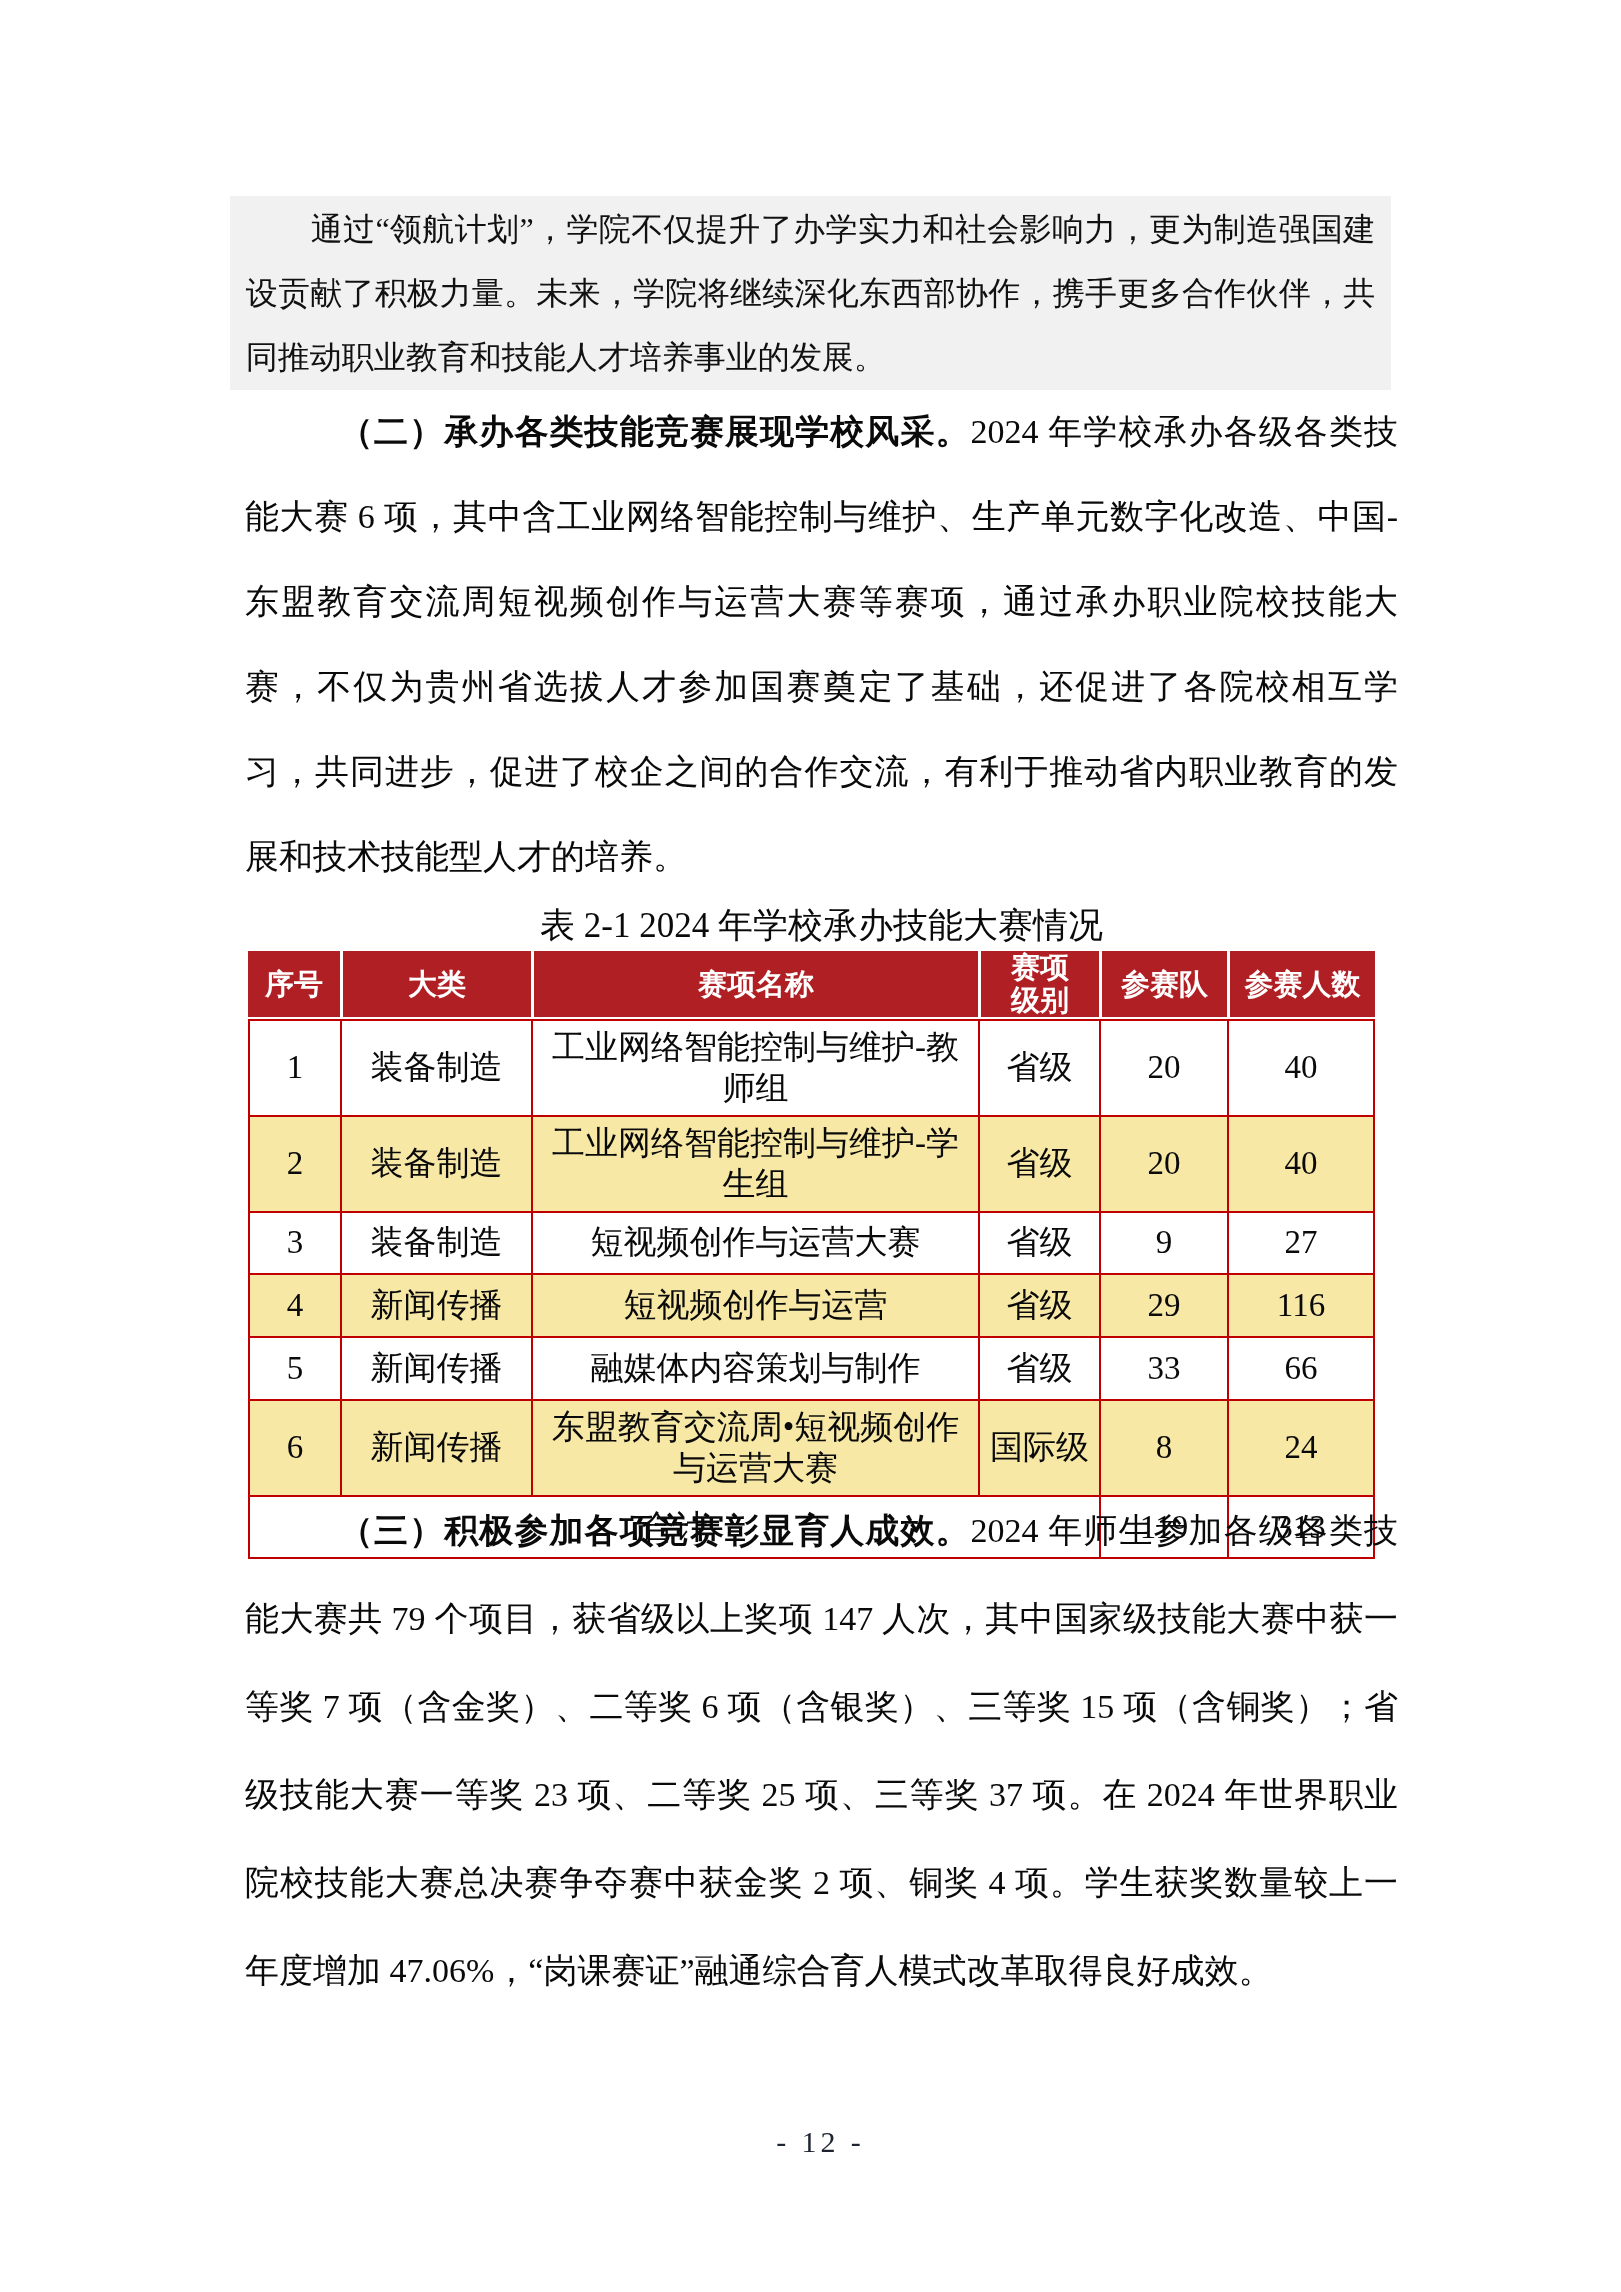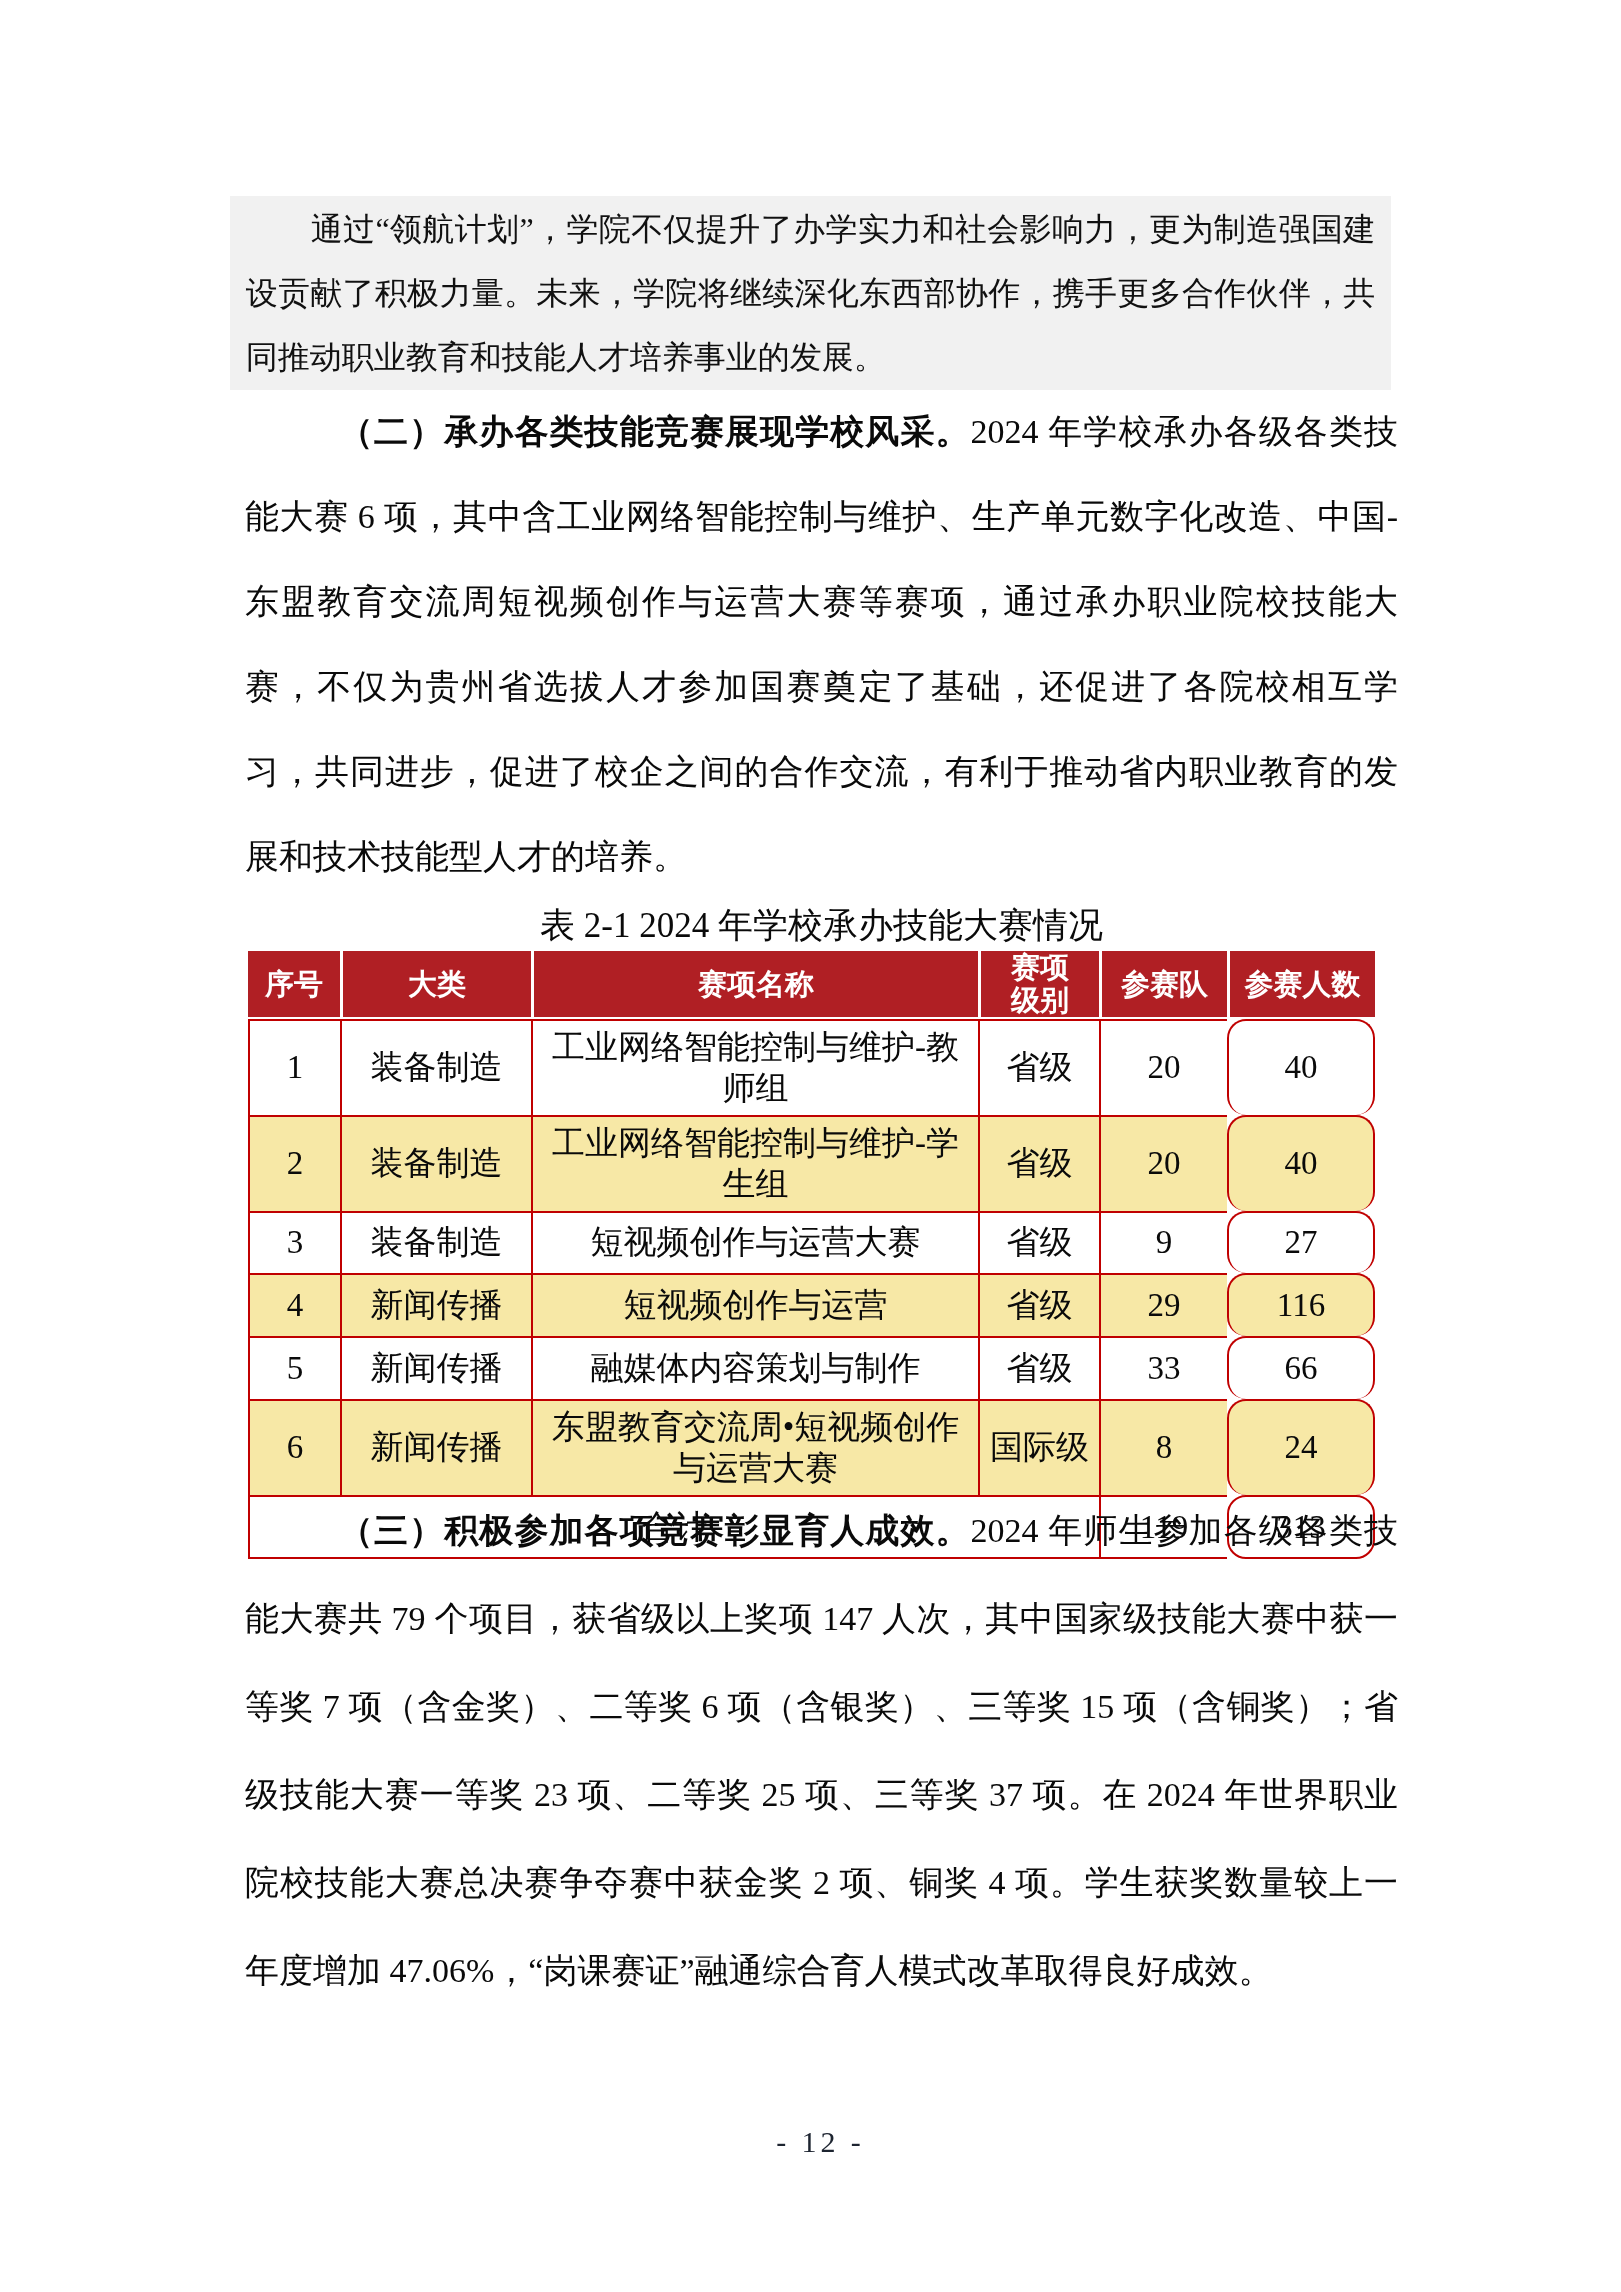--- a/index.html
+++ b/index.html
@@ -78,21 +78,21 @@
     border-left: 2px solid #c00000;
     font-size: 33px;
     line-height: 41px;
     text-align: center;
     vertical-align: middle;
     padding: 5.9px 7.8px;
     height: 49px;
     background: #ffffff;
     color: #0a0a0a;
   }
-  table.award-table td:last-child { border-right: 2px solid #c00000; border-radius: 19px; }
+  table.award-table td:last-child { border-right: 2px solid #c00000; }
   table.award-table tr:last-child td { border-bottom: 2px solid #c00000; }
   table.award-table tr.row-yellow td { background: #f7e8a6; }
   .page-number {
     position: absolute;
     left: 0;
     top: 2125px;
     width: 100%;
     text-align: center;
     font-size: 30px;
     letter-spacing: 3.9px;

